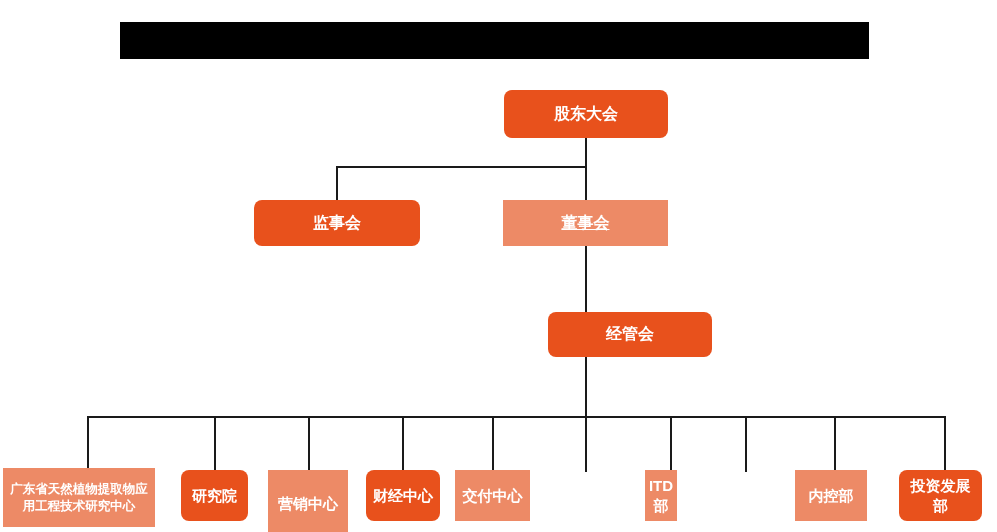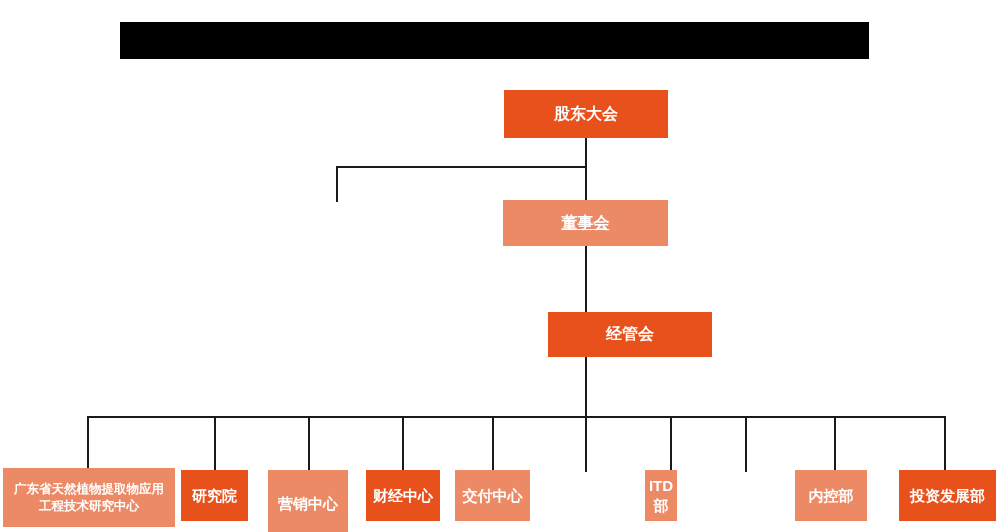--- a/index.html
+++ b/index.html
@@ -26,21 +26,21 @@
     position:absolute;
     display:flex;align-items:center;justify-content:center;
     color:var(--nodetext);
     font-weight:bold;
     font-size:15px;
     text-align:center;
     line-height:1.3;
     box-sizing:border-box;
     padding:0 6px;
   }
-  .node.dark{background:var(--dark);}
+  .node.dark{background:var(--dark);border-radius:8px;}
   .node.light{background:var(--light);}
   .node.lg{font-size:16px;}
   .node.sm{font-size:12.5px;}
   .hline,.vline{position:absolute;background:var(--line);}
   .hline{height:2px;}
   .vline{width:2px;}
 </style>
 </head>
 <body>
 
@@ -60,25 +60,26 @@
   <div class="vline" style="left:402px;top:416px;height:56px;"></div>
   <div class="vline" style="left:492px;top:416px;height:56px;"></div>
   <div class="vline" style="left:585px;top:416px;height:56px;"></div>
   <div class="vline" style="left:670px;top:416px;height:56px;"></div>
   <div class="vline" style="left:745px;top:416px;height:56px;"></div>
   <div class="vline" style="left:834px;top:416px;height:56px;"></div>
   <div class="vline" style="left:944px;top:416px;height:56px;"></div>
 
   <div class="node lg dark" style="left:504px;top:90px;width:164px;height:48px;">股东大会</div>
 
+  <div class="node lg dark" style="left:254px;top:200px;width:166px;height:46px;">监事会</div>
   <div class="node lg light" style="left:503px;top:200px;width:165px;height:46px;text-decoration:underline;">董事会</div>
 
   <div class="node lg dark" style="left:504px;top:312px;width:164px;height:45px;margin-left:44px;">经管会</div>
 
-  <div class="node sm light" style="left:3px;top:468px;width:172px;height:59px;">广东省天然植物提取物应用工程技术研究中心</div>
+  <div class="node sm light" style="left:3px;top:468px;width:152px;height:59px;">广东省天然植物提取物应用工程技术研究中心</div>
   <div class="node dark" style="left:181px;top:470px;width:67px;height:51px;">研究院</div>
   <div class="node light" style="left:268px;top:470px;width:80px;height:67px;">营销中心</div>
   <div class="node dark" style="left:366px;top:470px;width:74px;height:51px;">财经中心</div>
   <div class="node light" style="left:455px;top:470px;width:75px;height:51px;text-align:center;">交付中心</div>
   <div class="node light" style="left:645px;top:470px;width:32px;height:51px;">ITD部</div>
   <div class="node light" style="left:795px;top:470px;width:72px;height:51px;">内控部</div>
-  <div class="node dark" style="left:899px;top:470px;width:97px;height:51px;">投资发展部</div>
+  <div class="node dark" style="left:899px;top:470px;width:83px;height:51px;">投资发展部</div>
 </div>
 
 </body></html>

